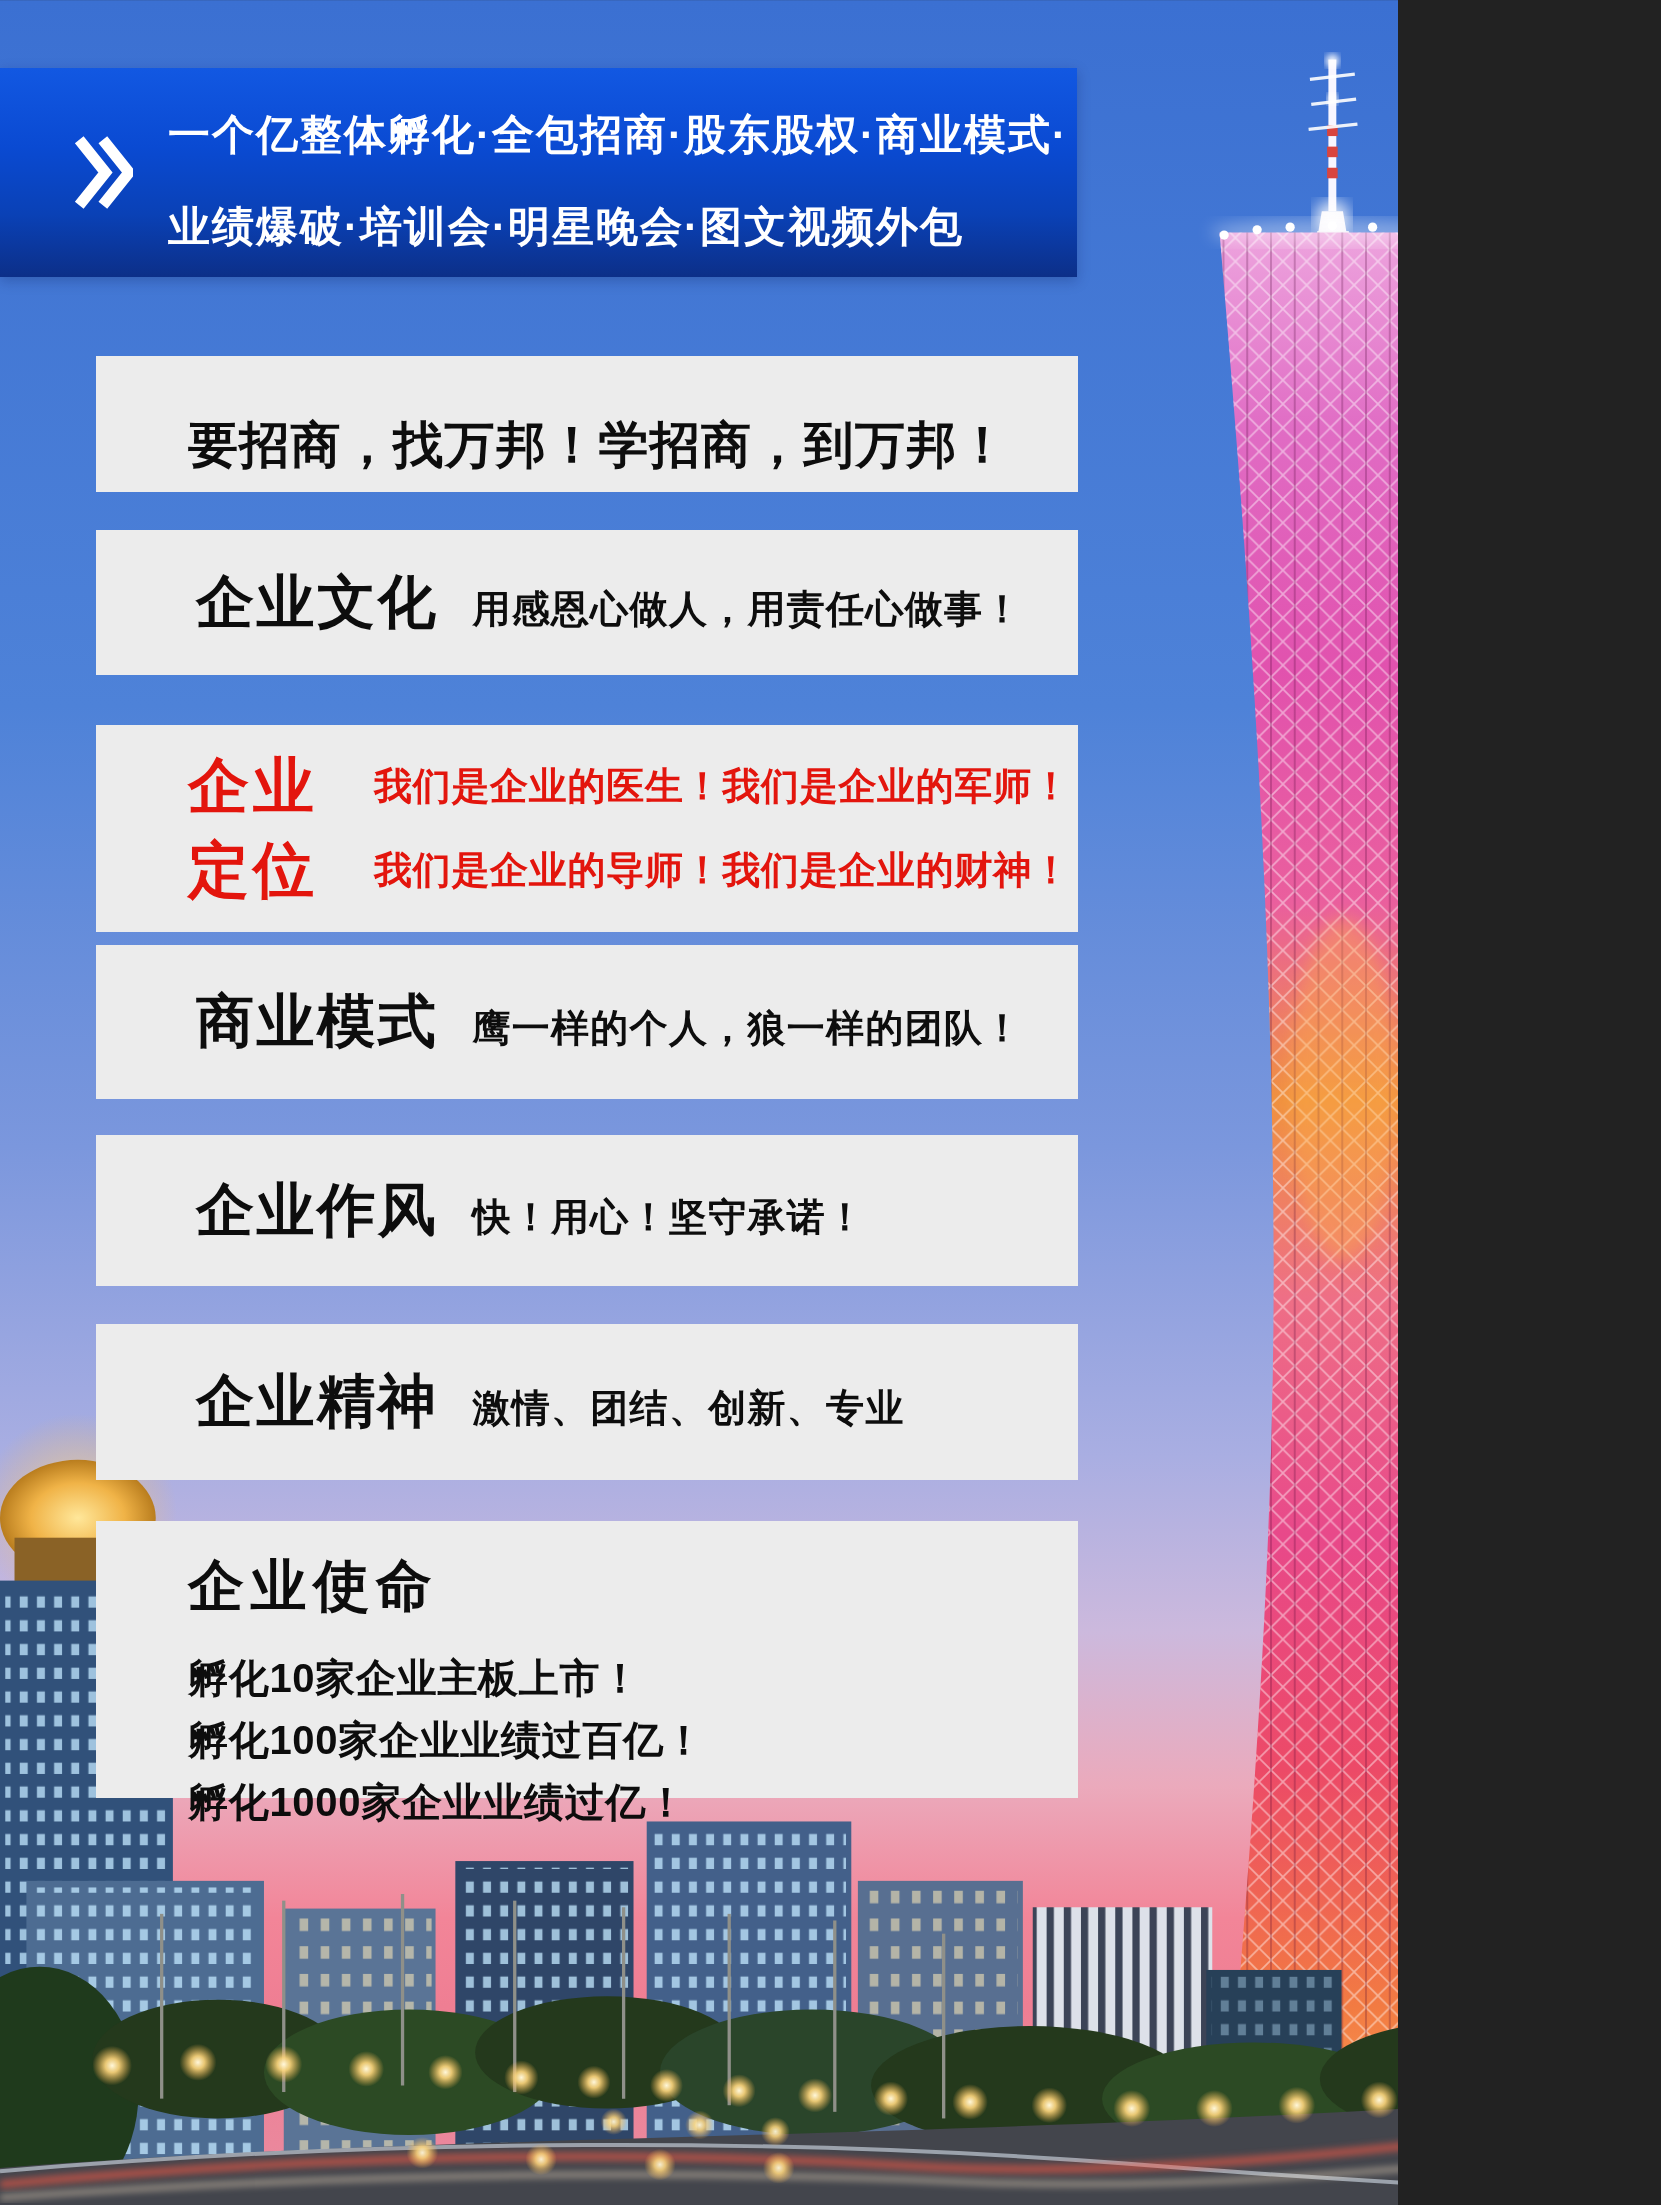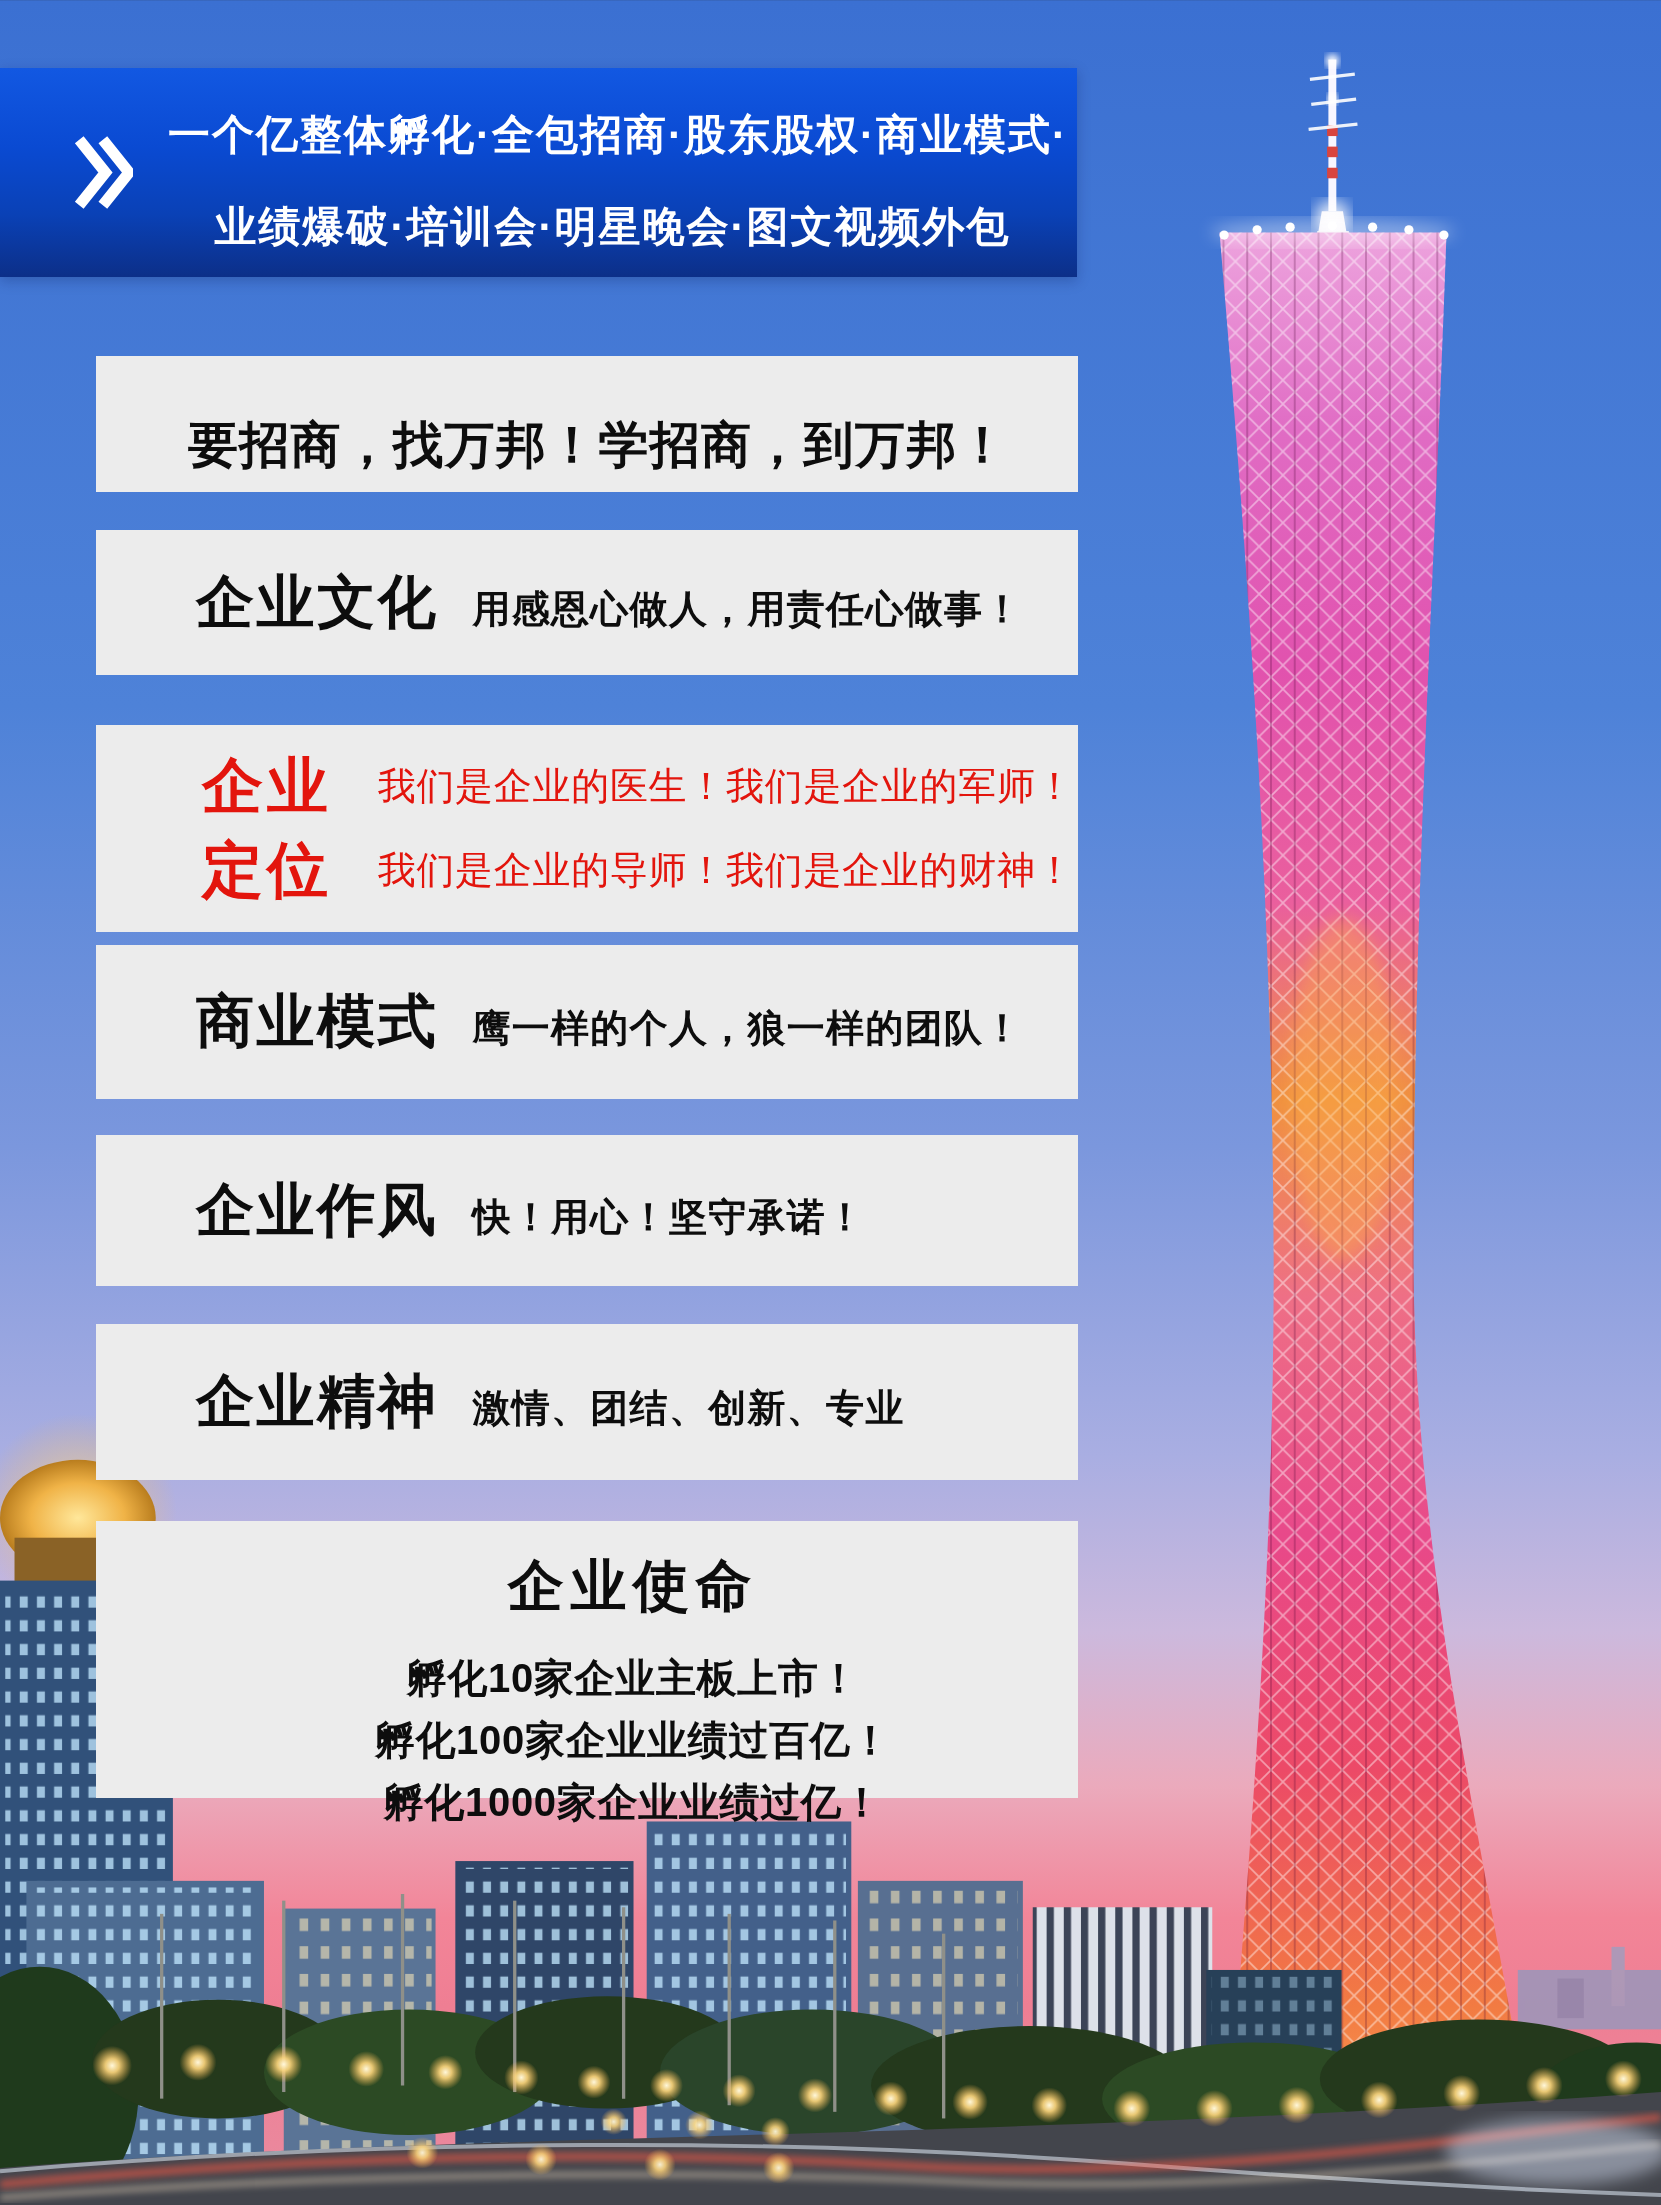--- a/index.html
+++ b/index.html
@@ -1,19 +1,18 @@
 <!DOCTYPE html>
 <html style="font-size:10.6px"><head>
 <meta charset="utf-8">
 <style>
   html,body{margin:0;padding:0;background:#222;}
   .page{
-    position:relative;width:1661px;height:2205px;overflow:hidden;
+    position:relative;width:1398px;height:2205px;overflow:hidden;
     font-family:"Liberation Sans","DejaVu Sans",sans-serif;
-    text-align:center;
   }
   .bg-svg{position:absolute;left:0;top:0;width:1661px;height:2205px;display:block;}
 
   
   .banner{
     position:absolute;left:0;top:68px;width:1077px;height:209px;
     background:linear-gradient(180deg,#1258e2 0%,#0a4ad2 38%,#0a41b6 70%,#0c2f88 100%);
     box-shadow:0 4px 12px rgba(0,20,80,.25);
   }
   .banner .chevrons{position:absolute;left:74px;top:66px;width:59px;height:77px;}
@@ -42,21 +41,21 @@
   .box-spirit {top:1324px;height:156px;align-items:center;}
   .box-culture .row-inner,.box-traits .row-inner,.box-style .row-inner,.box-spirit .row-inner{align-items:baseline;}
   .row-box{align-items:center;}
 
   .box-positioning{
     top:701px;height:207px;color:#e3150d;
     display:grid;grid-template-columns:158px 1fr;align-content:center;
     row-gap:22.4px;column-gap:28px;padding-left:92px;box-sizing:border-box;margin-top:24px;
   }
   .pos-title{font-size:61px;font-weight:bold;letter-spacing:4px;line-height:1;}
-  .pos-line{font-size:38px;font-weight:normal;letter-spacing:0.7px;align-self:center;white-space:nowrap;}
+  .pos-line{font-size:38px;font-weight:bold;letter-spacing:0.7px;align-self:center;white-space:nowrap;}
 
   .box-mission{top:1521px;height:277px;box-sizing:border-box;padding:28px 0 0 92px;}
   .mission-title{font-size:56px;font-weight:bold;letter-spacing:6.6px;}
   .mission-lines{margin-top:22.4px;font-size:40px;font-weight:bold;line-height:62px;letter-spacing:0.7px;}
 </style>
 </head>
 <body>
 
 <div class="page">
 

